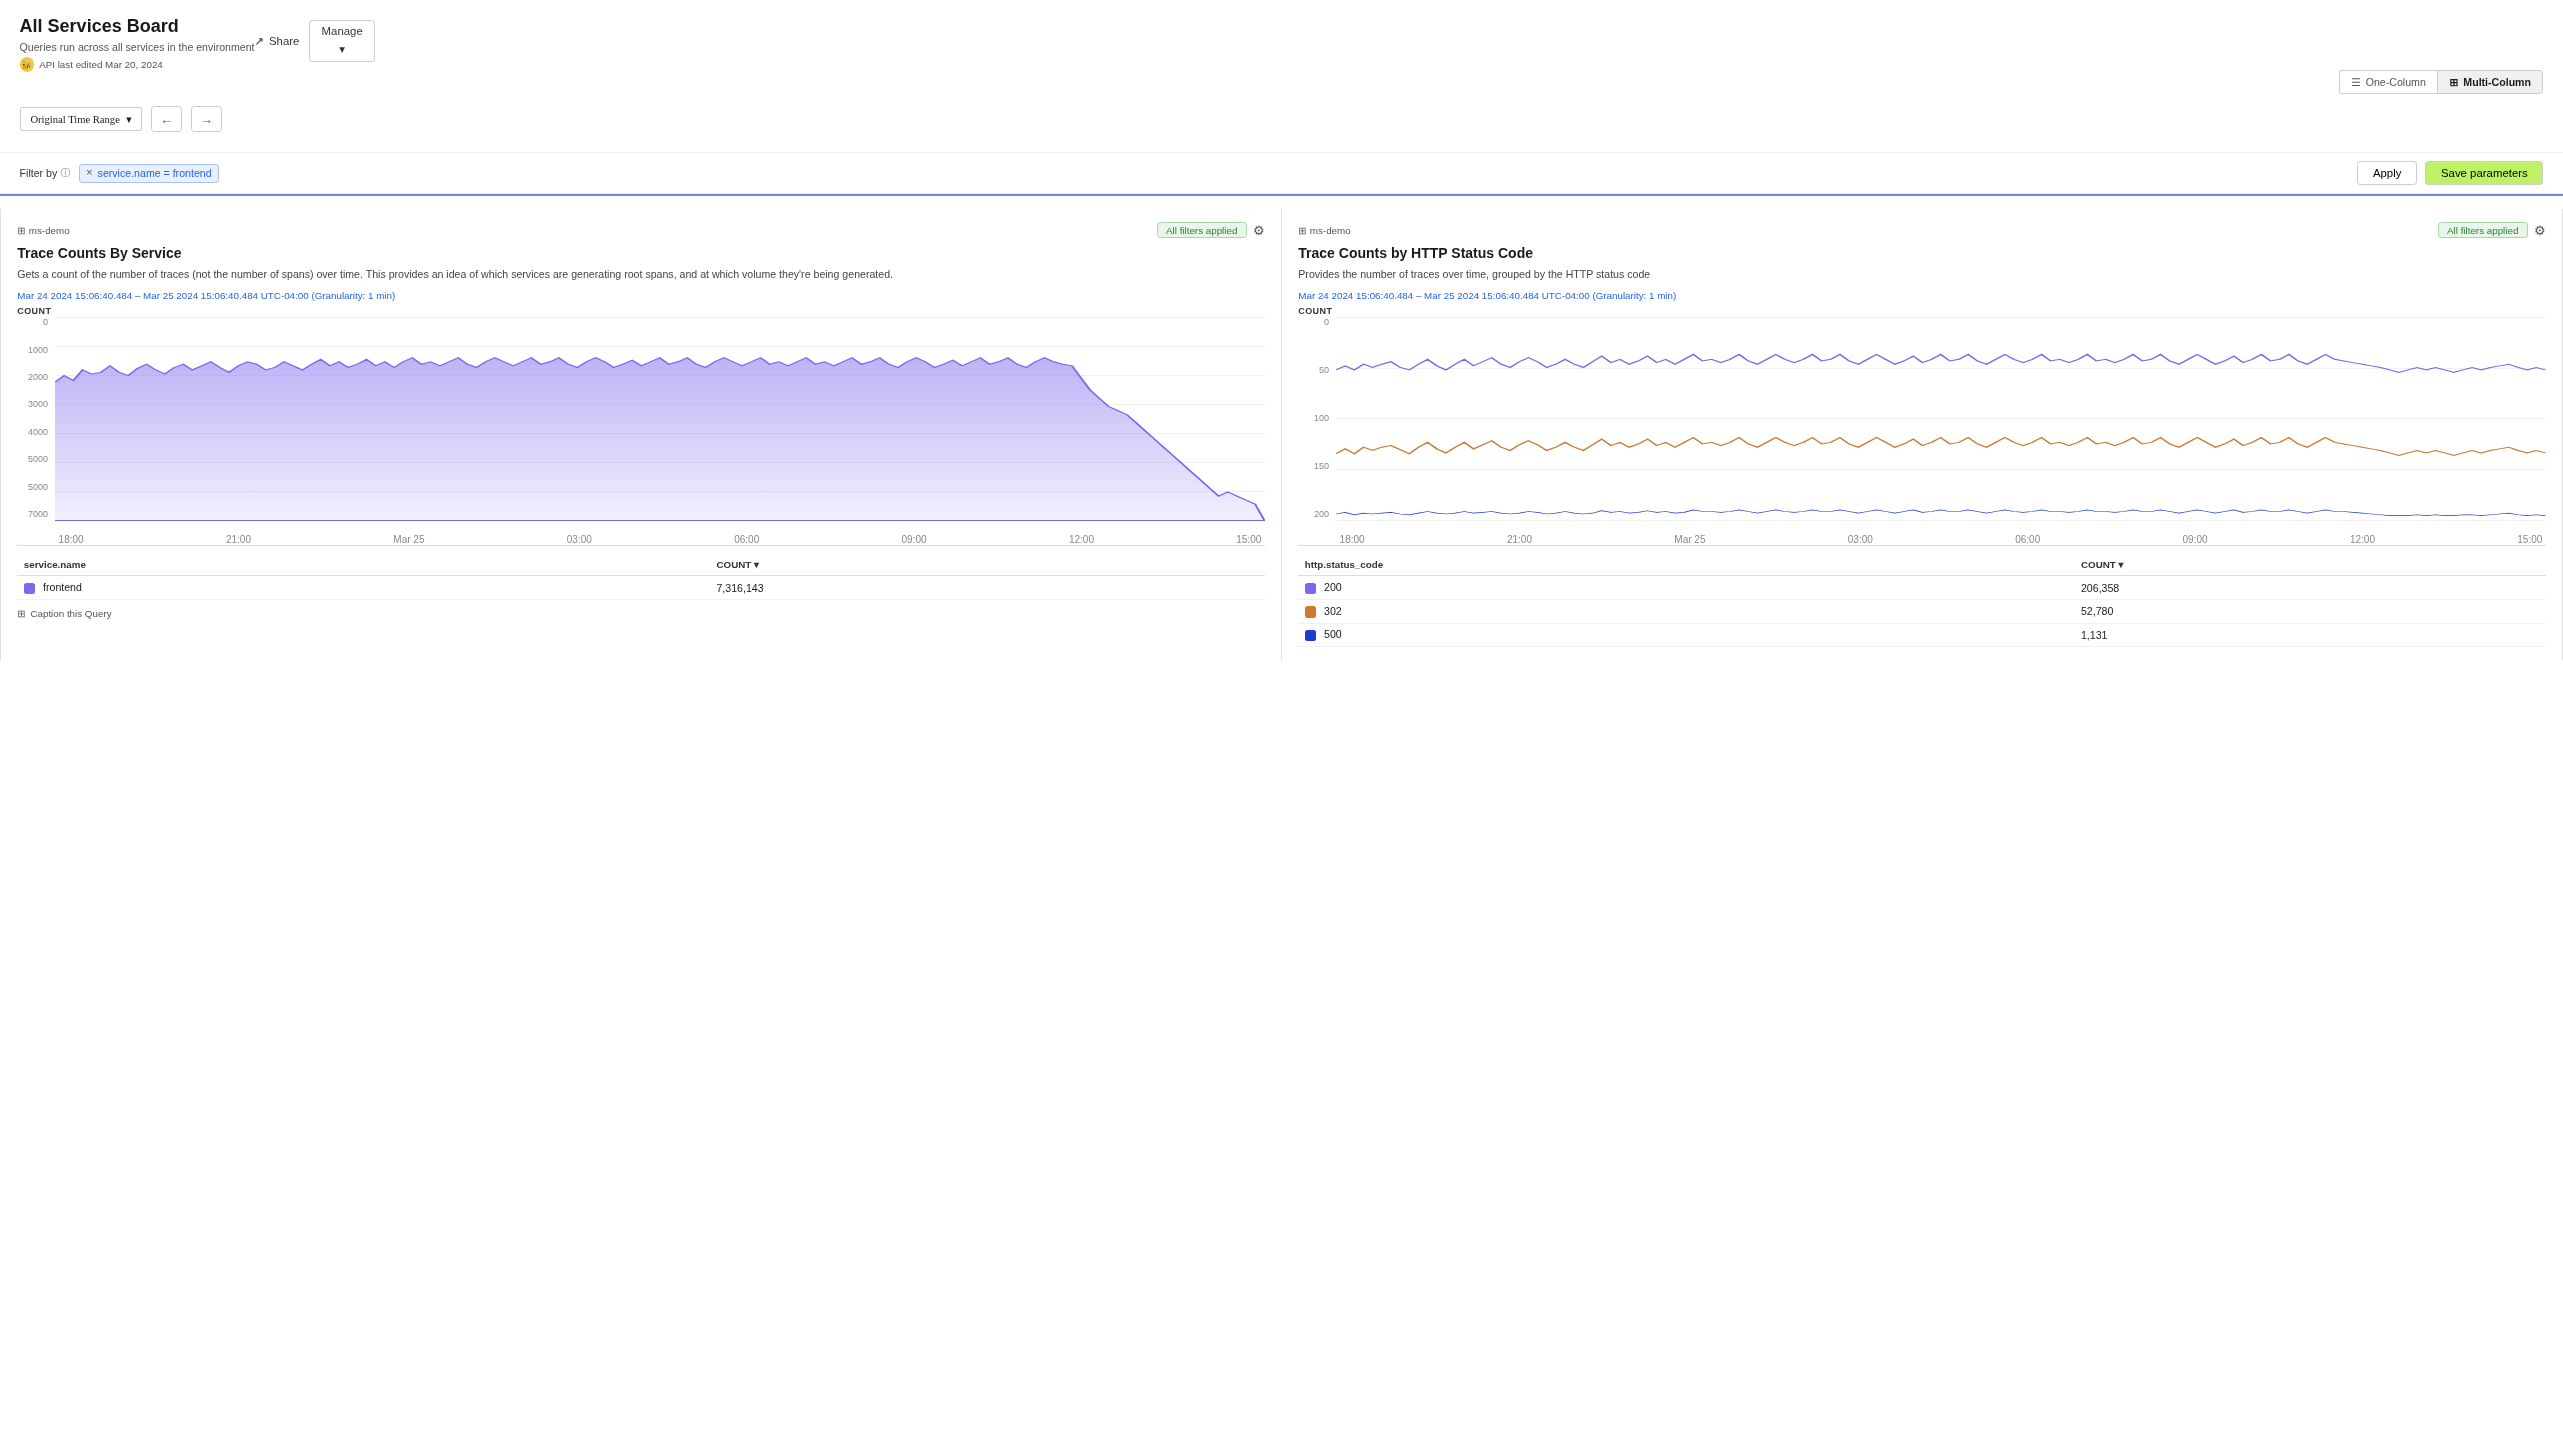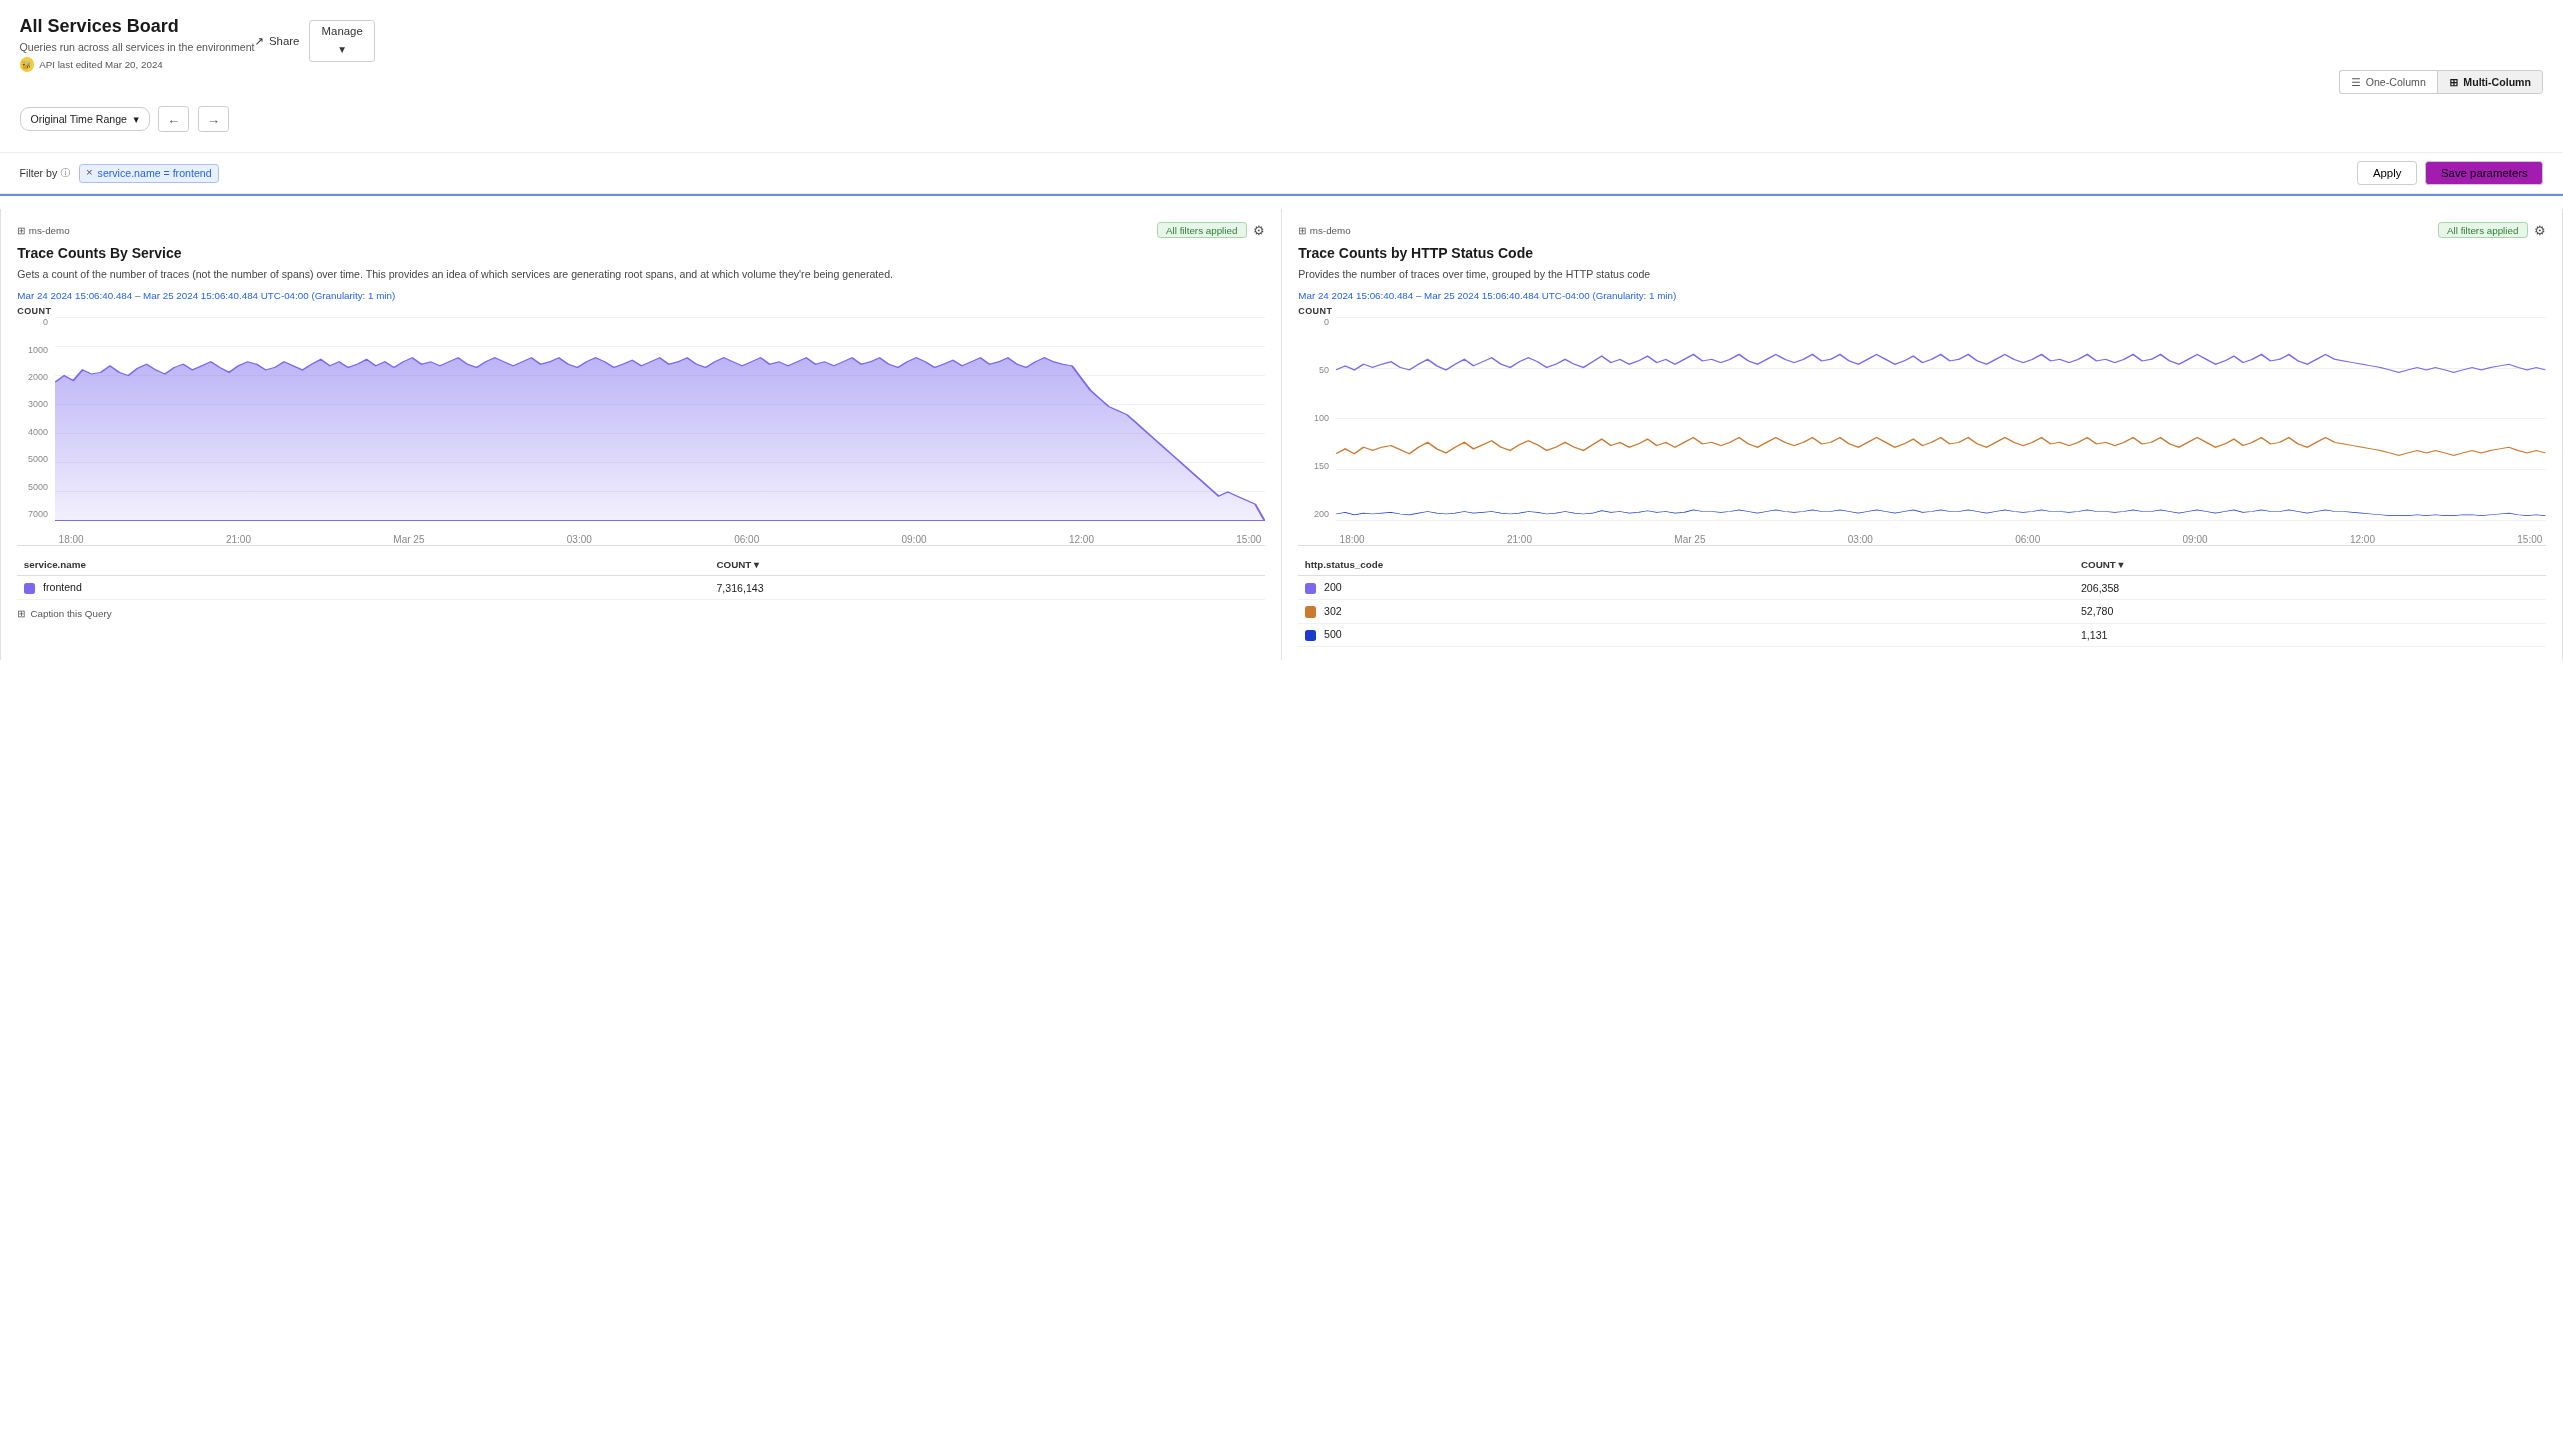--- a/index.html
+++ b/index.html
@@ -8,36 +8,36 @@
     .header { padding: 16.3px 19.6px 0; }
     .header-top { display: flex; justify-content: flex-start; align-items: flex-start; }
     .page-title { font-size: 18px; font-weight: 700; color: #1a1a1a; }
     .header-actions { display: flex; align-items: center; gap: 9.8px; margin-top: 3.3px; }
     .share-btn { display: flex; align-items: center; gap: 4.9px; background: none; border: none; cursor: pointer; font-size: 11.4px; color: #333; }
     .manage-btn { display: flex; align-items: center; gap: 4.9px; background: none; border: 0.8px solid #ccc; border-radius: 3.3px; padding: 4.9px 11.4px; cursor: pointer; font-size: 11.4px; color: #333; flex-direction: column; }
     .subtitle { color: #555; font-size: 10.6px; margin-top: 3.3px; }
     .api-edited { display: flex; align-items: center; gap: 4.9px; color: #555; font-size: 9.8px; margin-top: 4.9px; }
     .api-icon { width: 14.7px; height: 14.7px; background: #f5c842; border-radius: 50%; display: inline-flex; align-items: center; justify-content: center; font-size: 8.2px; }
     .toolbar { display: flex; align-items: center; gap: 8.2px; margin-top: 11.4px; padding-bottom: 11.4px; }
-    .time-range-select { display: flex; align-items: center; gap: 6.5px; border: 0.8px solid #ccc; border-radius: 9px; padding: 4.9px 9.8px; cursor: pointer; font-size: 10.6px; background: #fff; }
+    .time-range-select { display: flex; align-items: center; gap: 6.5px; border: 0.8px solid #ccc; border-radius: 2px; padding: 4.9px 9.8px; cursor: pointer; font-size: 10.6px; background: #fff; font-family: Liberation Serif, serif; }
     .nav-btn { background: none; border: 0.8px solid #ccc; border-radius: 3.3px; padding: 4.9px 8.2px; cursor: pointer; color: #555; }
 
     .layout-switcher { display: flex; justify-content: flex-end; padding: 8.2px 19.6px 0; gap: 0; }
     .layout-btn { display: flex; align-items: center; gap: 4.9px; padding: 4.9px 11.4px; border: 0.8px solid #ccc; font-size: 10.6px; cursor: pointer; background: #fff; color: #555; }
     .layout-btn.active { background: #f0f0f0; font-weight: 600; color: #1a1a1a; }
     .layout-btn:first-child { border-radius: 3.3px 0 0 3.3px; border-right: none; }
     .layout-btn:last-child { border-radius: 0 3.3px 3.3px 0; }
 
     .filter-bar { display: flex; align-items: center; gap: 8.2px; padding: 8.2px 19.6px; border-top: 0.8px solid #eee; border-bottom: 0.8px solid #eee; margin-top: 8.2px; }
     .filter-label { display: flex; align-items: center; gap: 3.3px; font-size: 10.6px; color: #333; font-weight: 500; white-space: nowrap; }
     .filter-chips { display: flex; flex: 1; align-items: center; gap: 4.9px; flex-wrap: wrap; }
     .filter-chip { display: flex; align-items: center; gap: 4.9px; background: #e8f0fe; border: 0.8px solid #a8c0f5; border-radius: 3.3px; padding: 2.5px 6.5px; font-size: 10.6px; color: #2563eb; }
     .filter-chip-remove { cursor: pointer; color: #555; font-size: 11.4px; line-height: 1; background: none; border: none; }
     .apply-btn { background: #fff; border: 0.8px solid #ccc; border-radius: 3.3px; padding: 4.9px 14.7px; cursor: pointer; font-size: 11.4px; font-weight: 500; }
-    .save-params-btn { background: #a21caf; border: 0.8px solid #ccc; border-radius: 3.3px; padding: 4.9px 14.7px; cursor: pointer; font-size: 11.4px; font-weight: 500; }
+    .save-params-btn { background: #bef264; border: 0.8px solid #ccc; border-radius: 3.3px; padding: 4.9px 14.7px; cursor: pointer; font-size: 11.4px; font-weight: 500; }
 
     .panels-container { display: flex; gap: 0; padding: 13px 0 0; border-top: 2.5px solid #6b8cde; margin: 0; }
     .panel { flex: 1; border-right: 0.8px solid #e0e0e0; padding: 13px 16.3px; min-width: 0; }
     .panel:first-child { border-left: 0.8px solid #e0e0e0; }
     .panel-header { display: flex; justify-content: space-between; align-items: center; margin-bottom: 6.5px; }
     .panel-source { font-size: 9.8px; color: #555; display: flex; align-items: center; gap: 3.3px; }
     .panel-badges { display: flex; align-items: center; gap: 6.5px; }
     .all-filters-badge { background: #e8f5e9; color: #2e7d32; border: 0.8px solid #a5d6a7; border-radius: 3.3px; padding: 1.6px 8.2px; font-size: 9.8px; font-weight: 500; }
     .gear-btn { background: none; border: none; cursor: pointer; color: #555; font-size: 13px; }
     .panel-title { font-size: 14px; font-weight: 700; margin-bottom: 6.5px; }

